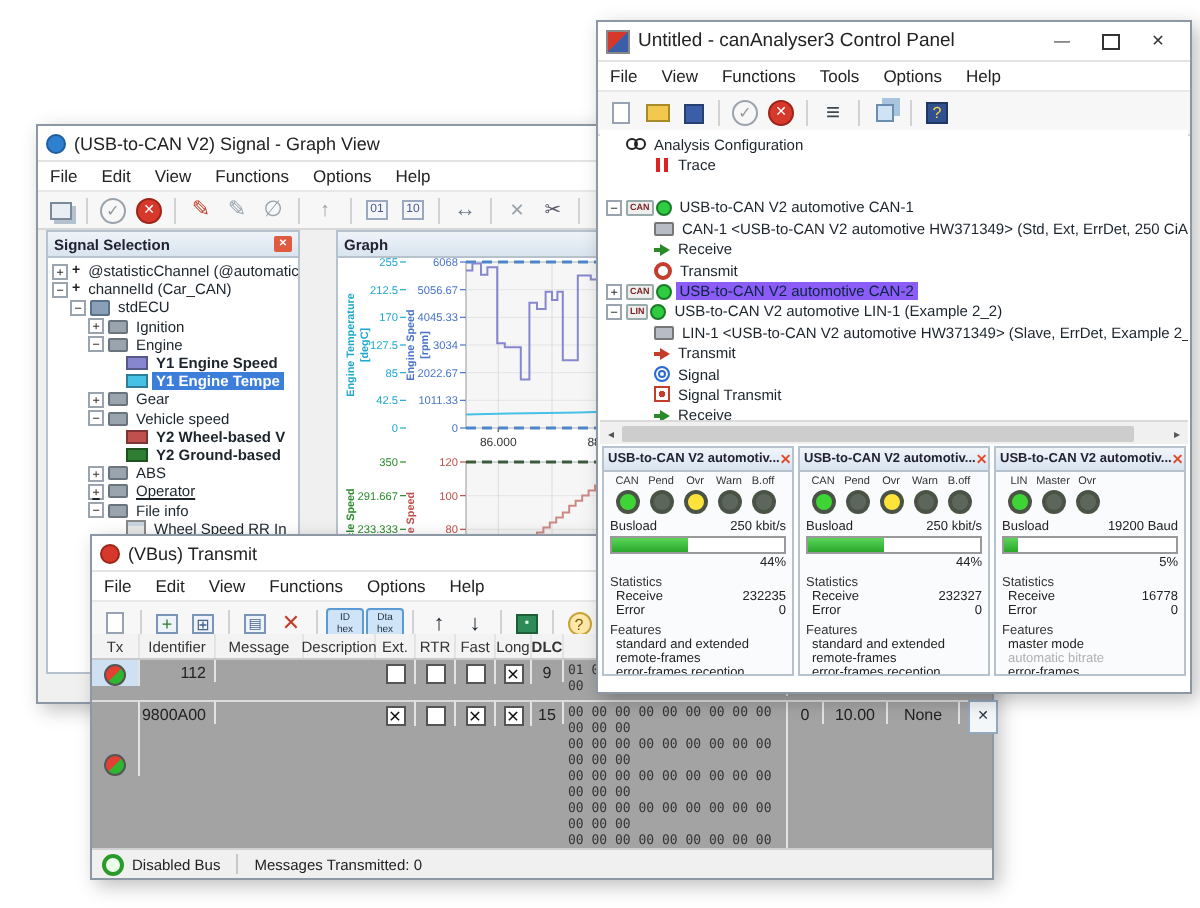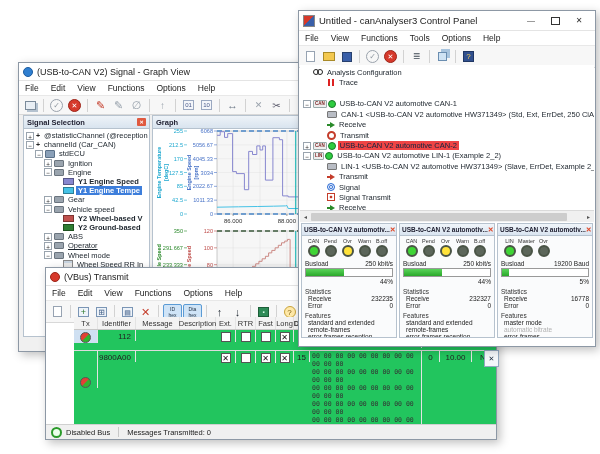--- a/index.html
+++ b/index.html
@@ -59,36 +59,36 @@
   .gi-branch::before{content:"+";font-size:7px;font-weight:bold;color:#222;}
   .gi-ecu::before{content:"";width:8px;height:6px;background:#8aa0b8;border:1px solid #5a7088;border-radius:1px;}
   .gi-group::before{content:"";width:8px;height:5px;background:#9aa4ae;border:1px solid #6a747e;border-radius:1px;}
   .gi-signal-box::before{content:"";width:8px;height:6px;background:#e8e8e8;border:1px solid #888;
         box-shadow:inset 0 2px 0 #c8d4e0;}
   .swatch{width:9px;height:5px;margin-right:2px;border:1px solid rgba(0,0,0,.35);flex:none;}
   
   #gv{left:18px;top:62px;width:294px;height:290px;z-index:1;}
   .panel{position:absolute;top:52px;background:#fff;border:1px solid #b6c2ce;box-sizing:border-box;}
   .sigpanel{left:4px;width:127px;height:222px;}
-  .graphpanel{left:133px;width:157px;height:222px;}
+  .graphpanel{left:149px;width:157px;height:222px;}
   .phead{height:12px;background:linear-gradient(#eef3f8,#d9e4ef);border-bottom:1px solid #b6c2ce;
          display:flex;align-items:center;font-size:7.5px;font-weight:bold;color:#223;padding:0 3px;}
   .pclose{margin-left:auto;width:9px;height:8px;background:#e05a40;color:#fff;font-size:5px;
           line-height:8px;text-align:center;border-radius:1px;}
   #gv-tree{padding-top:2px;font-size:7.5px;color:#1c242c;}
   #gv-tree .trow{height:9.2px;}
   #gv-tree .sel .lbl{background:#3d7edb;color:#fff;}
   #gv-tree .bold .lbl{font-weight:bold;}
   #chart1,#chart2{position:absolute;left:0;}
   #chart1{top:12px;width:157px;height:100px;}
   #chart2{top:112px;width:157px;height:112px;}
   
   #tx{left:45px;top:267px;width:452px;height:173px;z-index:2;background:#fff;}
-  #tx-table{position:absolute;left:0;top:49px;right:0;bottom:14px;background:#22c55e;overflow:hidden;
-            font-size:8px;color:#222;margin-left:28px;}
+  #tx-table{position:absolute;left:0;top:49px;right:0;bottom:14px;background:#a3a3a3;overflow:hidden;
+            font-size:8px;color:#222;}
   .thr{display:flex;height:12px;background:#f3f3f3;border-bottom:1px solid #c8c8c8;align-items:center;}
   .thr .tc{font-size:7.5px;color:#333;overflow:visible;}
   .tc{box-sizing:border-box;border-right:1px solid #e3e3e3;height:100%;flex:none;
       display:flex;align-items:flex-start;justify-content:center;overflow:hidden;}
   .tdr{display:flex;border-bottom:1px solid #dcdcdc;}
   .cb{width:10px;height:10px;border:1px solid #555;background:#fff;margin-top:2px;
       font-size:8px;line-height:9px;text-align:center;color:#111;box-sizing:border-box;}
   .txled{width:11px;height:11px;border-radius:50%;border:1px solid #555;flex:none;
          background:linear-gradient(135deg,#e34034 48%,#2fb52f 52%);box-sizing:border-box;}
   .datacell{flex-direction:column;align-items:flex-start;padding:1px 2px;
@@ -99,21 +99,21 @@
   .ring{width:7px;height:7px;border:2px solid #2a9a2a;border-radius:50%;background:#eaffea;flex:none;}
   .sepv{width:1px;height:10px;background:#c8c8c8;margin:0 4px;}
   .xbox{position:absolute;left:438px;top:82px;width:13px;height:15px;background:#f4f7fa;
         border:1px solid #93a9c0;font-size:7px;line-height:15px;text-align:center;color:#234;}
   
   #cp{left:298px;top:10px;width:298px;height:337px;z-index:3;background:#fff;}
   #cp .titlebar{height:19px;font-size:9.5px;}
   #cp-tree{position:absolute;left:1px;right:1px;top:54px;height:145px;background:#fff;
            padding-top:2px;font-size:7.5px;color:#1c242c;overflow:hidden;}
   #cp-tree .trow{height:10.4px;}
-  #cp-tree .sel .lbl{background:#ef4444;color:#0a2540;}
+  #cp-tree .sel .lbl{background:#8b5cf6;color:#0a2540;}
   .hscroll{position:absolute;left:1px;right:1px;top:199px;height:11px;background:#f0f0f0;
            border-top:1px solid #dadada;display:flex;align-items:center;}
   .hscroll .arr{width:11px;font-size:6px;color:#555;text-align:center;flex:none;}
   .hscroll .thumb{flex:1;height:8px;background:#cdcdcd;margin-right:16px;border-radius:1px;}
   .panels{position:absolute;left:2px;right:2px;top:212px;height:115px;display:flex;gap:2px;}
   .dock{flex:1;background:#fafbfc;border:1px solid #b6c2ce;box-sizing:border-box;overflow:hidden;}
   .dhead{height:11px;background:linear-gradient(#f0f5fa,#d9e4f0);border-bottom:1px solid #b6c2ce;
          display:flex;align-items:center;font-size:6.5px;font-weight:bold;color:#223;padding:0 2px;white-space:nowrap;}
   .dclose{margin-left:auto;color:#e04a2a;font-size:7px;font-weight:bold;}
   .dbody{padding:1px 3px;font-size:6.5px;color:#222;}
@@ -214,21 +214,21 @@
     </div>
   <div class="panel sigpanel">
     <div class="phead">
       <span>Signal Selection</span>
       <span class="pclose">✕</span>
     </div>
     <div id="gv-tree">
         <div class="trow" style="padding-left: 2px;">
           <span class="exp">+</span>
           <span class="gi gi-branch"></span>
-          <span class="lbl">@statisticChannel  (@reception</span>
+          <span class="lbl">@statisticChannel  (@automatic</span>
         </div>
         <div class="trow" style="padding-left: 2px;">
           <span class="exp">−</span>
           <span class="gi gi-branch"></span>
           <span class="lbl">channelId  (Car_CAN)</span>
         </div>
         <div class="trow" style="padding-left: 11px;">
           <span class="exp">−</span>
           <span class="gi gi-ecu"></span>
           <span class="lbl">stdECU</span>
@@ -279,21 +279,21 @@
           <span class="lbl">ABS</span>
         </div>
         <div class="trow" style="padding-left: 20px; text-decoration: underline;">
           <span class="exp">+</span>
           <span class="gi gi-group"></span>
           <span class="lbl">Operator</span>
         </div>
         <div class="trow" style="padding-left: 20px;">
           <span class="exp">−</span>
           <span class="gi gi-group"></span>
-          <span class="lbl">Wheel mode</span>
+          <span class="lbl">File info</span>
         </div>
         <div class="trow" style="padding-left: 29px;">
           <span class="expsp"></span>
           <span class="gi gi-signal-box"></span>
           <span class="lbl">Wheel Speed RR In</span>
         </div>
         <div class="trow" style="padding-left: 29px;">
           <span class="expsp"></span>
           <span class="gi gi-signal-box"></span>
           <span class="lbl">Wheel Speed RL In</span>

